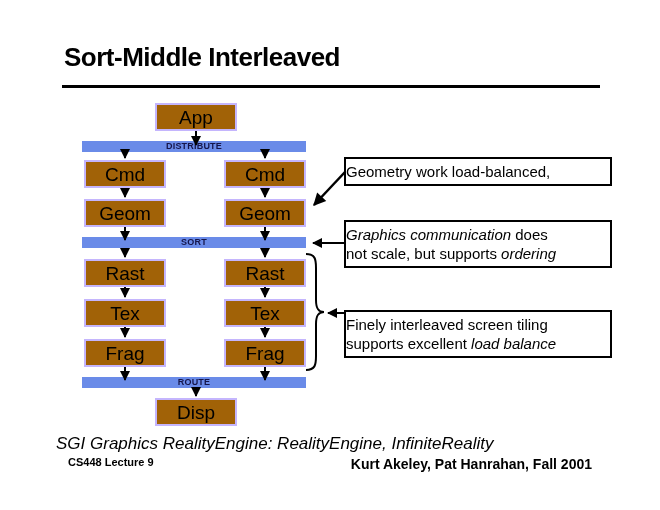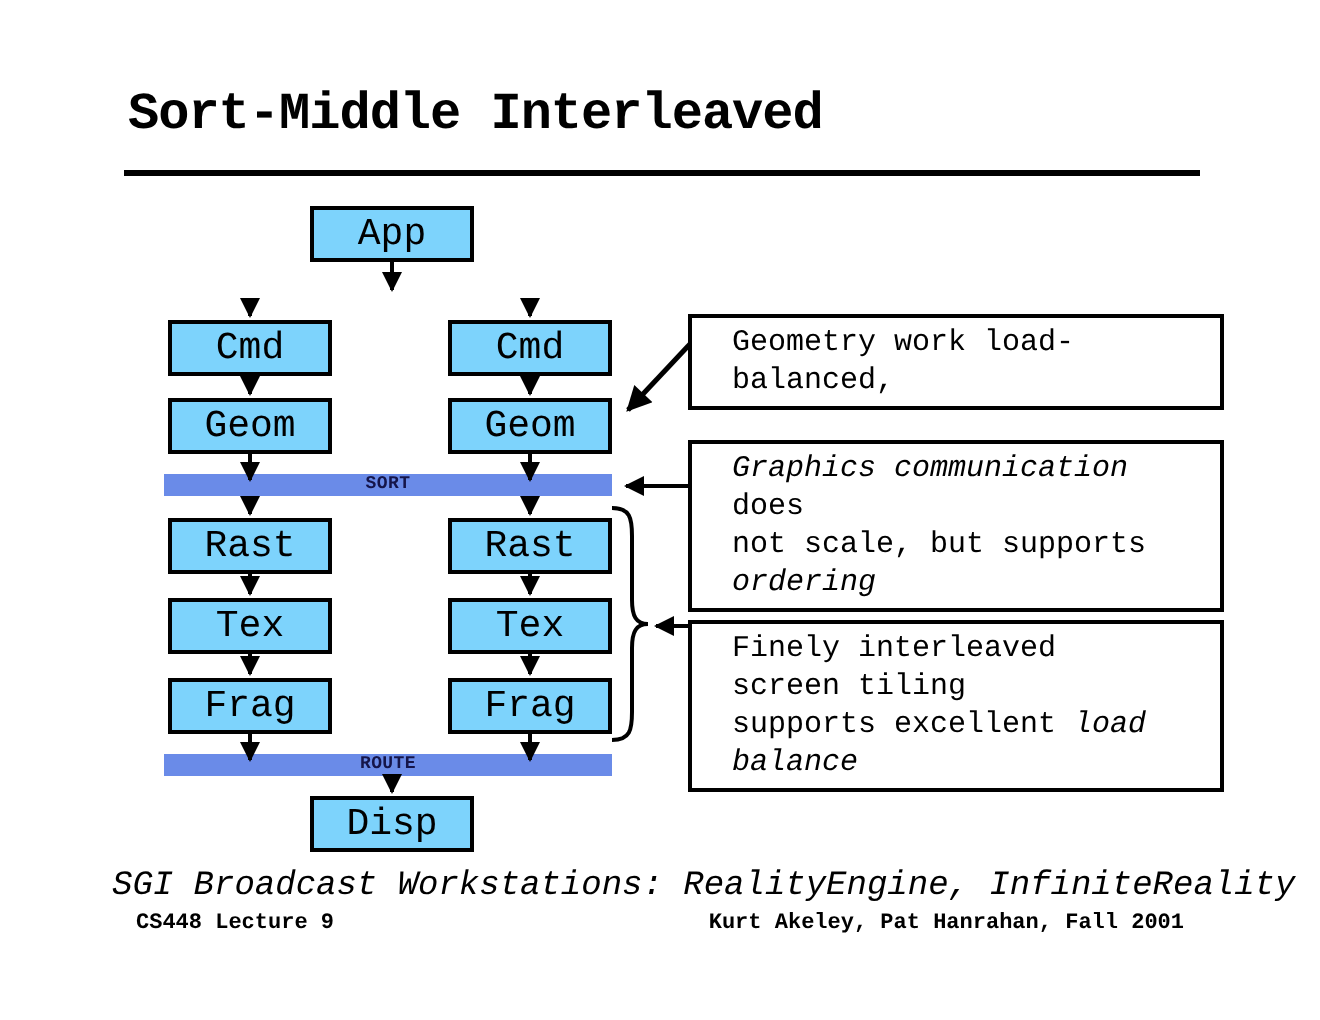--- a/index.html
+++ b/index.html
@@ -1,58 +1,61 @@
 <!DOCTYPE html>
 <html><head>
 <meta charset="utf-8">
 <style>
   html,body{margin:0;padding:0;background:#fff;}
   .slide{
     position:relative;width:660px;height:510px;background:#ffffff;
-    font-family:Liberation Mono, monospace;color:#000;overflow:hidden;
+    font-family:Liberation Sans, sans-serif;color:#000;overflow:hidden;
   }
   .title{
     position:absolute;left:64px;top:42px;font-size:26px;font-weight:bold;
     letter-spacing:-0.5px;white-space:nowrap;
   }
   .title-rule{position:absolute;left:62px;top:85px;width:538px;height:3px;background:#000;}
   .pbox{
-    position:absolute;width:82px;height:28px;border:2px solid #000000;background:#7dd3fc;
+    position:absolute;width:82px;height:28px;border:2px solid #c4b5fd;background:#a16207;
     box-sizing:border-box;display:flex;align-items:center;justify-content:center;
     font-size:19px;line-height:1;
   }
   .bar{
     position:absolute;left:82px;width:224px;height:11px;background:#6A8BE8;
     display:flex;align-items:center;justify-content:center;
   }
   .bar-label{
     font-size:9px;font-weight:bold;color:#15154A;line-height:11px;letter-spacing:0.2px;
   }
   .note{
     position:absolute;left:344px;width:268px;border:2px solid #000;background:#fff;
-    box-sizing:border-box;padding:3px 20px;font-size:15px;line-height:19px;
+    box-sizing:border-box;padding:3px 0;font-size:15px;line-height:19px;
   }
   .it{font-style:italic;}
   .caption{
     position:absolute;left:56px;top:434px;font-size:17px;font-style:italic;white-space:nowrap;
   }
   .footer-left{position:absolute;left:55px;top:456px;font-size:11px;font-weight:bold;margin-left:13px;}
-  .footer-right{position:absolute;right:68px;top:456px;font-size:11px;font-weight:bold;}
+  .footer-right{position:absolute;right:68px;top:456px;font-size:14px;font-weight:bold;}
   svg.overlay{position:absolute;left:0;top:0;pointer-events:none;}
 </style>
 </head>
 <body>
 
 <div class="slide">
 
   <div class="title">Sort-Middle Interleaved</div>
   <div class="title-rule"></div>
 
   <div class="pbox" style="left:155px;top:103px;">App</div>
 
+  <div class="bar" style="top:141px;">
+    <span class="bar-label">DISTRIBUTE</span>
+  </div>
 
   <div class="pbox" style="left:84px;top:160px;">Cmd</div>
   <div class="pbox" style="left:224px;top:160px;">Cmd</div>
   <div class="pbox" style="left:84px;top:199px;">Geom</div>
   <div class="pbox" style="left:224px;top:199px;">Geom</div>
 
   <div class="bar" style="top:237px;">
     <span class="bar-label">SORT</span>
   </div>
 
@@ -118,17 +121,17 @@
     </g>
 
     <g stroke="#000" fill="none">
       <line x1="345" y1="172" x2="314" y2="205" stroke-width="2.5" marker-end="url(#ah)"></line>
       <line x1="344" y1="243" x2="313" y2="243" stroke-width="2" marker-end="url(#ah)"></line>
       <line x1="344" y1="313" x2="328" y2="313" stroke-width="2" marker-end="url(#ah)"></line>
       <path d="M306,254 C315,254 316,259 316,268 L316,300 C316,308 318,312 324,312 C318,312 316,316 316,324 L316,356 C316,365 315,370 306,370" stroke-width="2"></path>
     </g>
   </svg>
 
-  <div class="caption">SGI Broadcast Workstations: RealityEngine, InfiniteReality</div>
+  <div class="caption">SGI Graphics RealityEngine: RealityEngine, InfiniteReality</div>
   <div class="footer-left">CS448 Lecture 9</div>
   <div class="footer-right">Kurt Akeley, Pat Hanrahan, Fall 2001</div>
 
 </div>
 
 </body></html>

